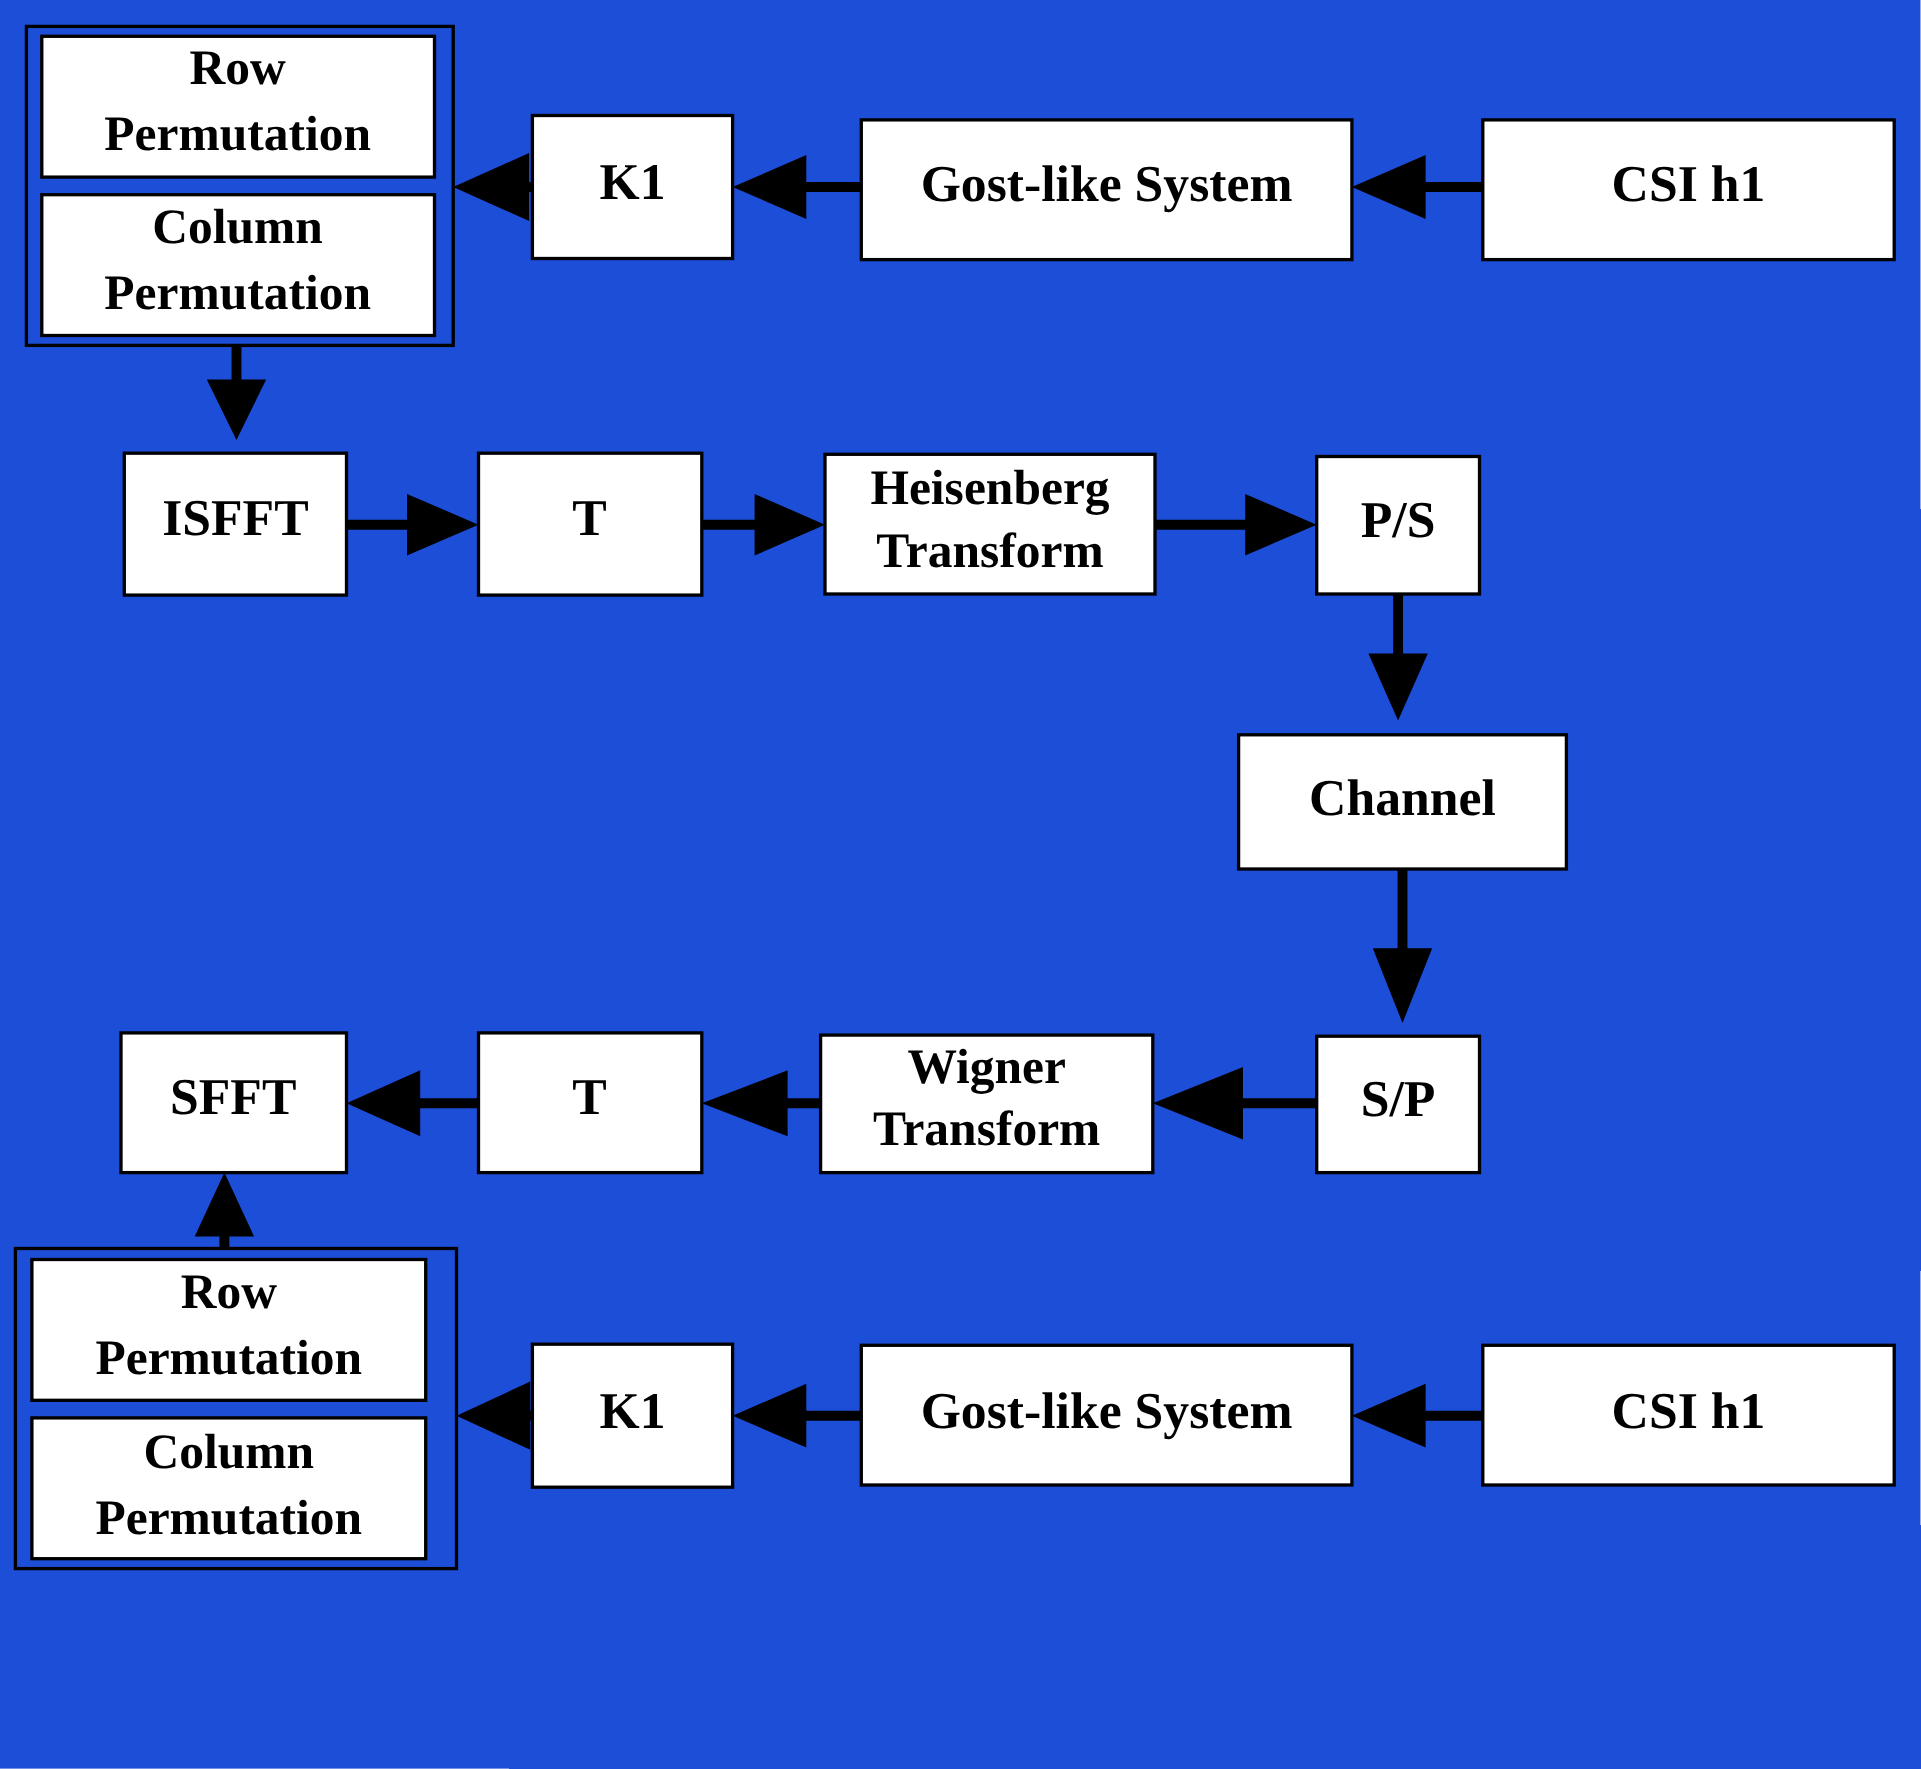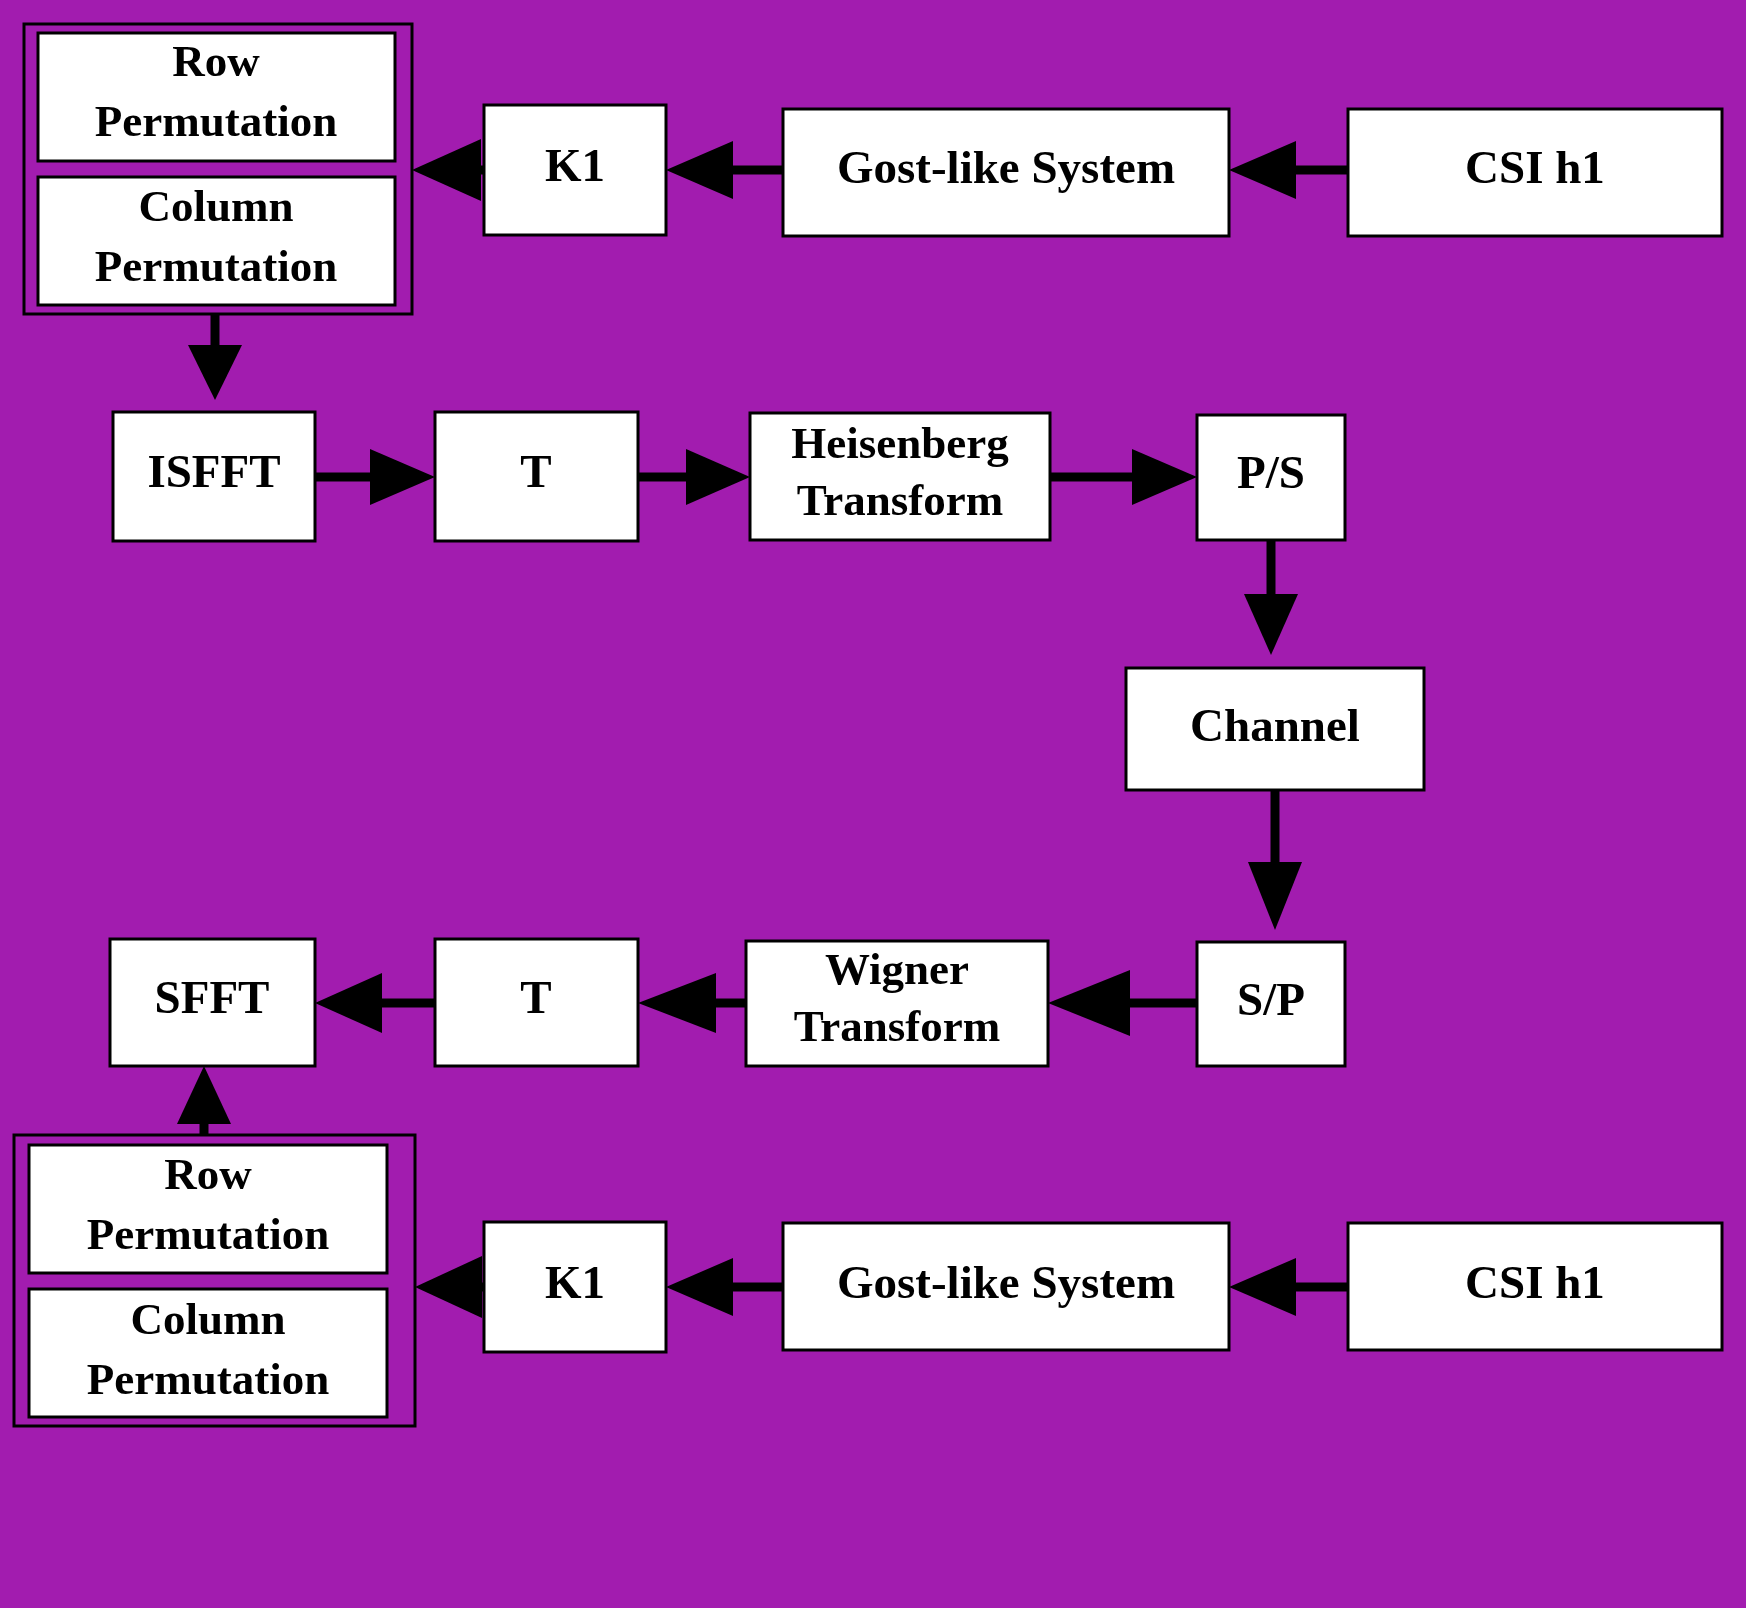--- a/index.html
+++ b/index.html
@@ -7,21 +7,21 @@
     padding: 0;
     background: #ffffff;
   }
   body {
     font-family: "Liberation Serif", "DejaVu Serif", serif;
   }
   #diagram-root {
     position: relative;
     width: 1746px;
     height: 1608px;
-    background: #a21caf;
+    background: #1d4ed8;
     overflow: hidden;
   }
   svg.diagram-canvas {
     position: absolute;
     top: 0;
     left: 0;
     width: 1746px;
     height: 1608px;
     display: block;
   }

